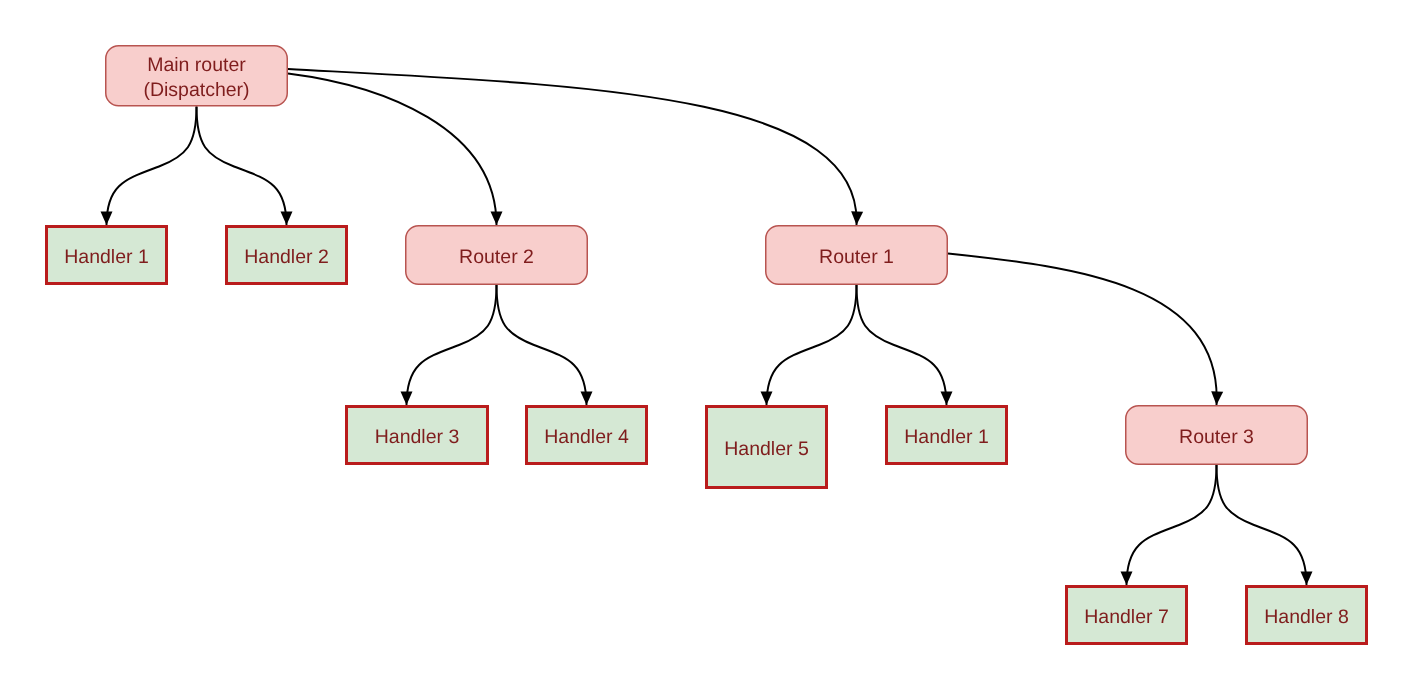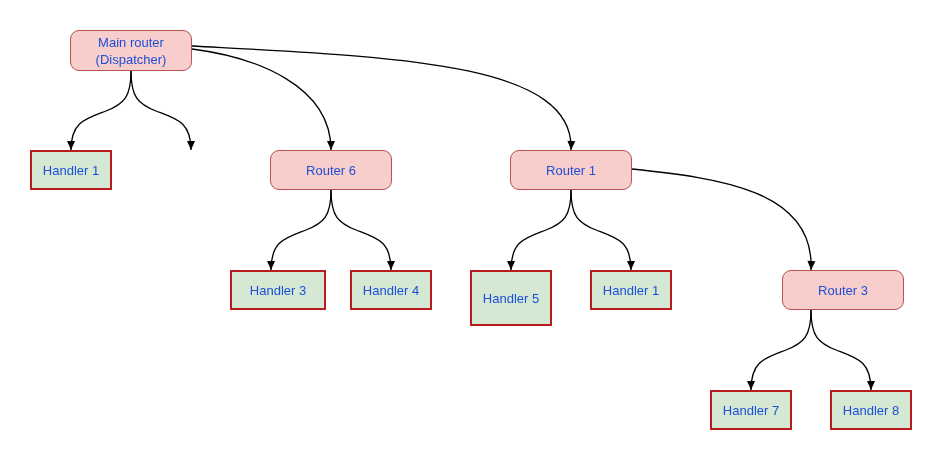--- a/index.html
+++ b/index.html
@@ -24,21 +24,21 @@
   }
   .node {
     position: absolute;
     box-sizing: border-box;
     display: flex;
     align-items: center;
     justify-content: center;
     text-align: center;
     font-size: 13px;
     line-height: 17px;
-    color: #1d4ed8;
+    color: #7f1d1d;
     white-space: pre-line;
   }
   .node.router {
     background: #f8cecc;
     border: 1px solid #b85450;
     border-radius: 9px;
   }
   .node.handler {
     background: #d5e8d4;
     border: 2px solid #b91c1c;
@@ -73,32 +73,33 @@
     <path class="edge-path" d="M 632,169 C 718,178 815,190 811,270" marker-end="url(#arrow)"></path>
     <path class="edge-path" d="M 811,310 C 811,336 804,343 786,350 C 765,358 751,361 751,390" marker-end="url(#arrow)"></path>
     <path class="edge-path" d="M 811,310 C 811,336 818,343 836,350 C 857,358 871,361 871,390" marker-end="url(#arrow)"></path>
   </svg>
 
   <div class="node router" style="left:70px; top:30px; width:122px; height:41px;">Main router
 (Dispatcher)</div>
 
   <div class="node handler" style="left:30px; top:150px; width:82px; height:40px;">Handler 1</div>
 
+  <div class="node handler" style="left:150px; top:150px; width:82px; height:40px;">Handler 2</div>
 
-  <div class="node router" style="left:270px; top:150px; width:122px; height:40px;">Router 6</div>
+  <div class="node router" style="left:270px; top:150px; width:122px; height:40px;">Router 2</div>
 
   <div class="node router" style="left:510px; top:150px; width:122px; height:40px;">Router 1</div>
 
   <div class="node handler" style="left:230px; top:270px; width:96px; height:40px;">Handler 3</div>
 
   <div class="node handler" style="left:350px; top:270px; width:82px; height:40px;">Handler 4</div>
 
   <div class="node handler" style="left:470px; top:270px; width:82px; height:56px;text-align:center;">Handler 5</div>
 
   <div class="node handler" style="left:590px; top:270px; width:82px; height:40px;">Handler 1</div>
 
-  <div class="node router" style="left:750px; top:270px; width:122px; height:40px;margin-left:32px;">Router 3</div>
+  <div class="node router" style="left:750px; top:270px; width:122px; height:40px;">Router 3</div>
 
   <div class="node handler" style="left:710px; top:390px; width:82px; height:40px;">Handler 7</div>
 
   <div class="node handler" style="left:830px; top:390px; width:82px; height:40px;">Handler 8</div>
 
 </div>
 
 </body></html>

